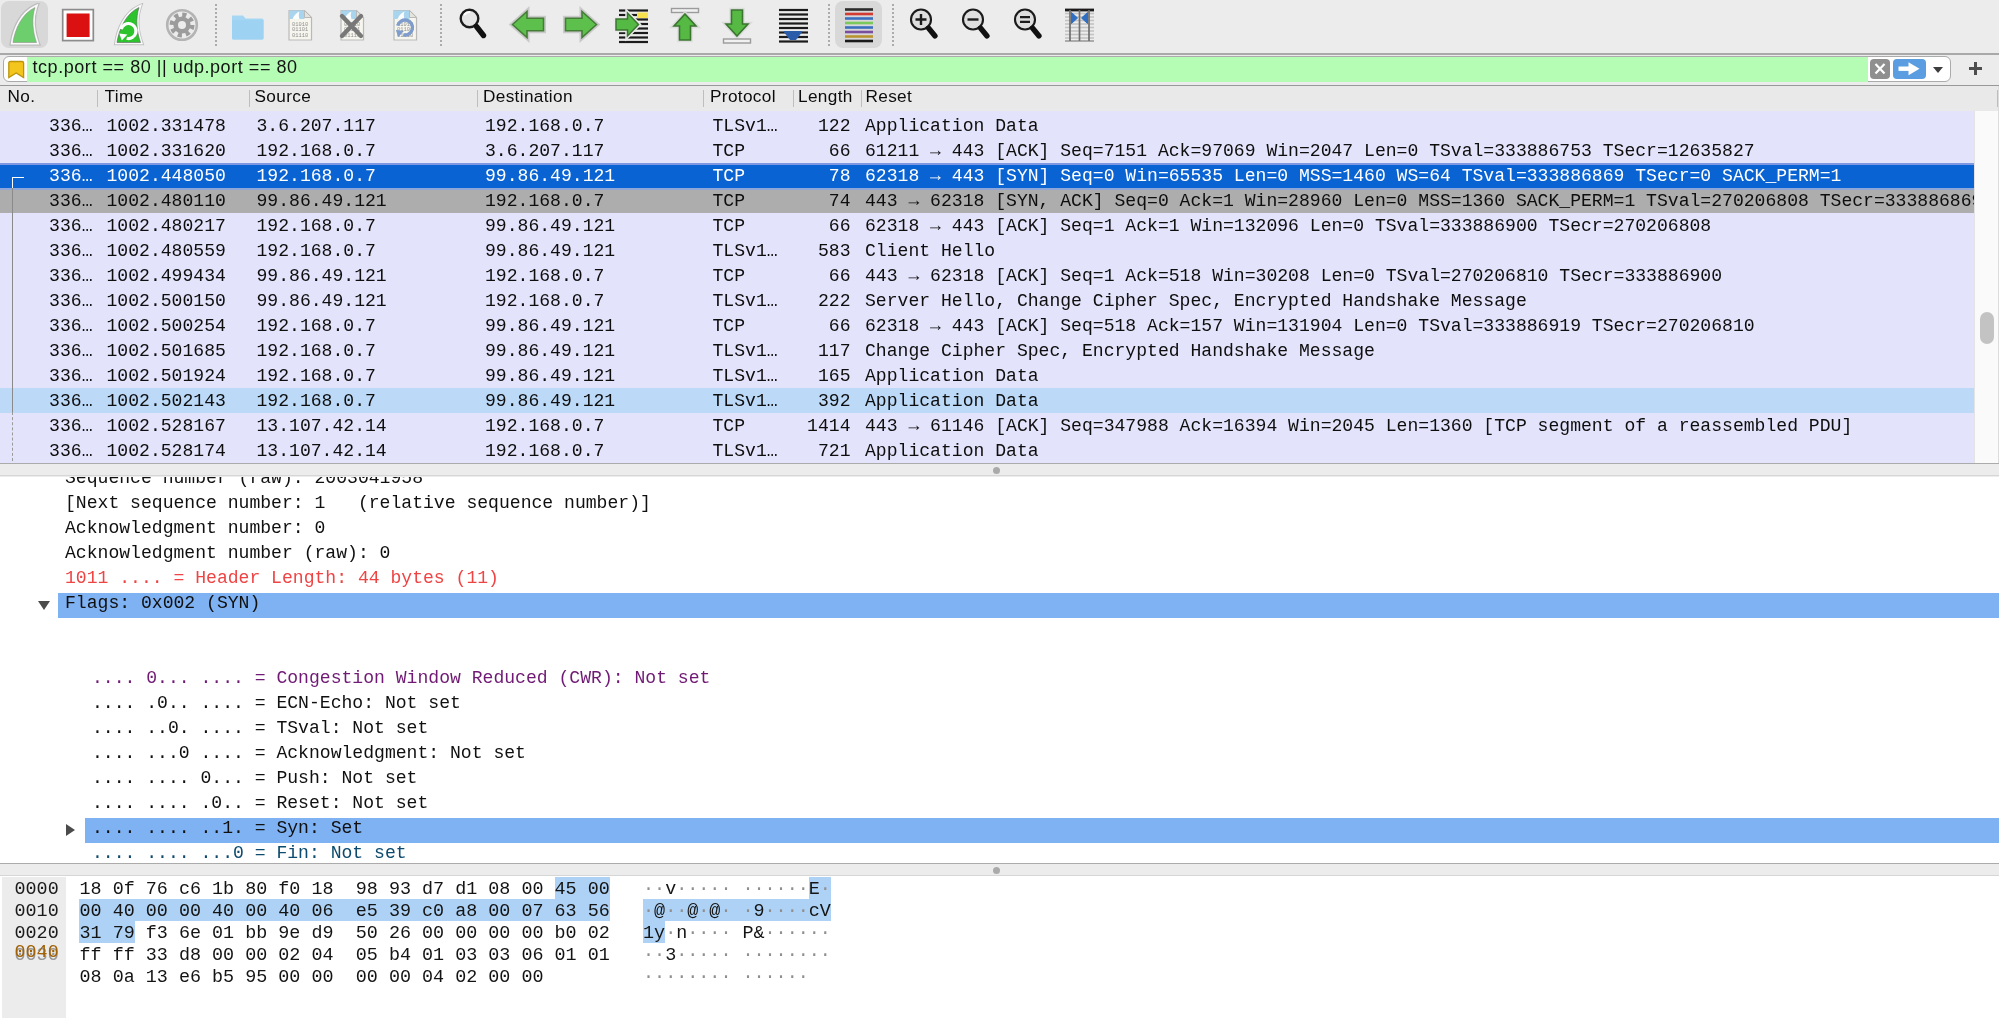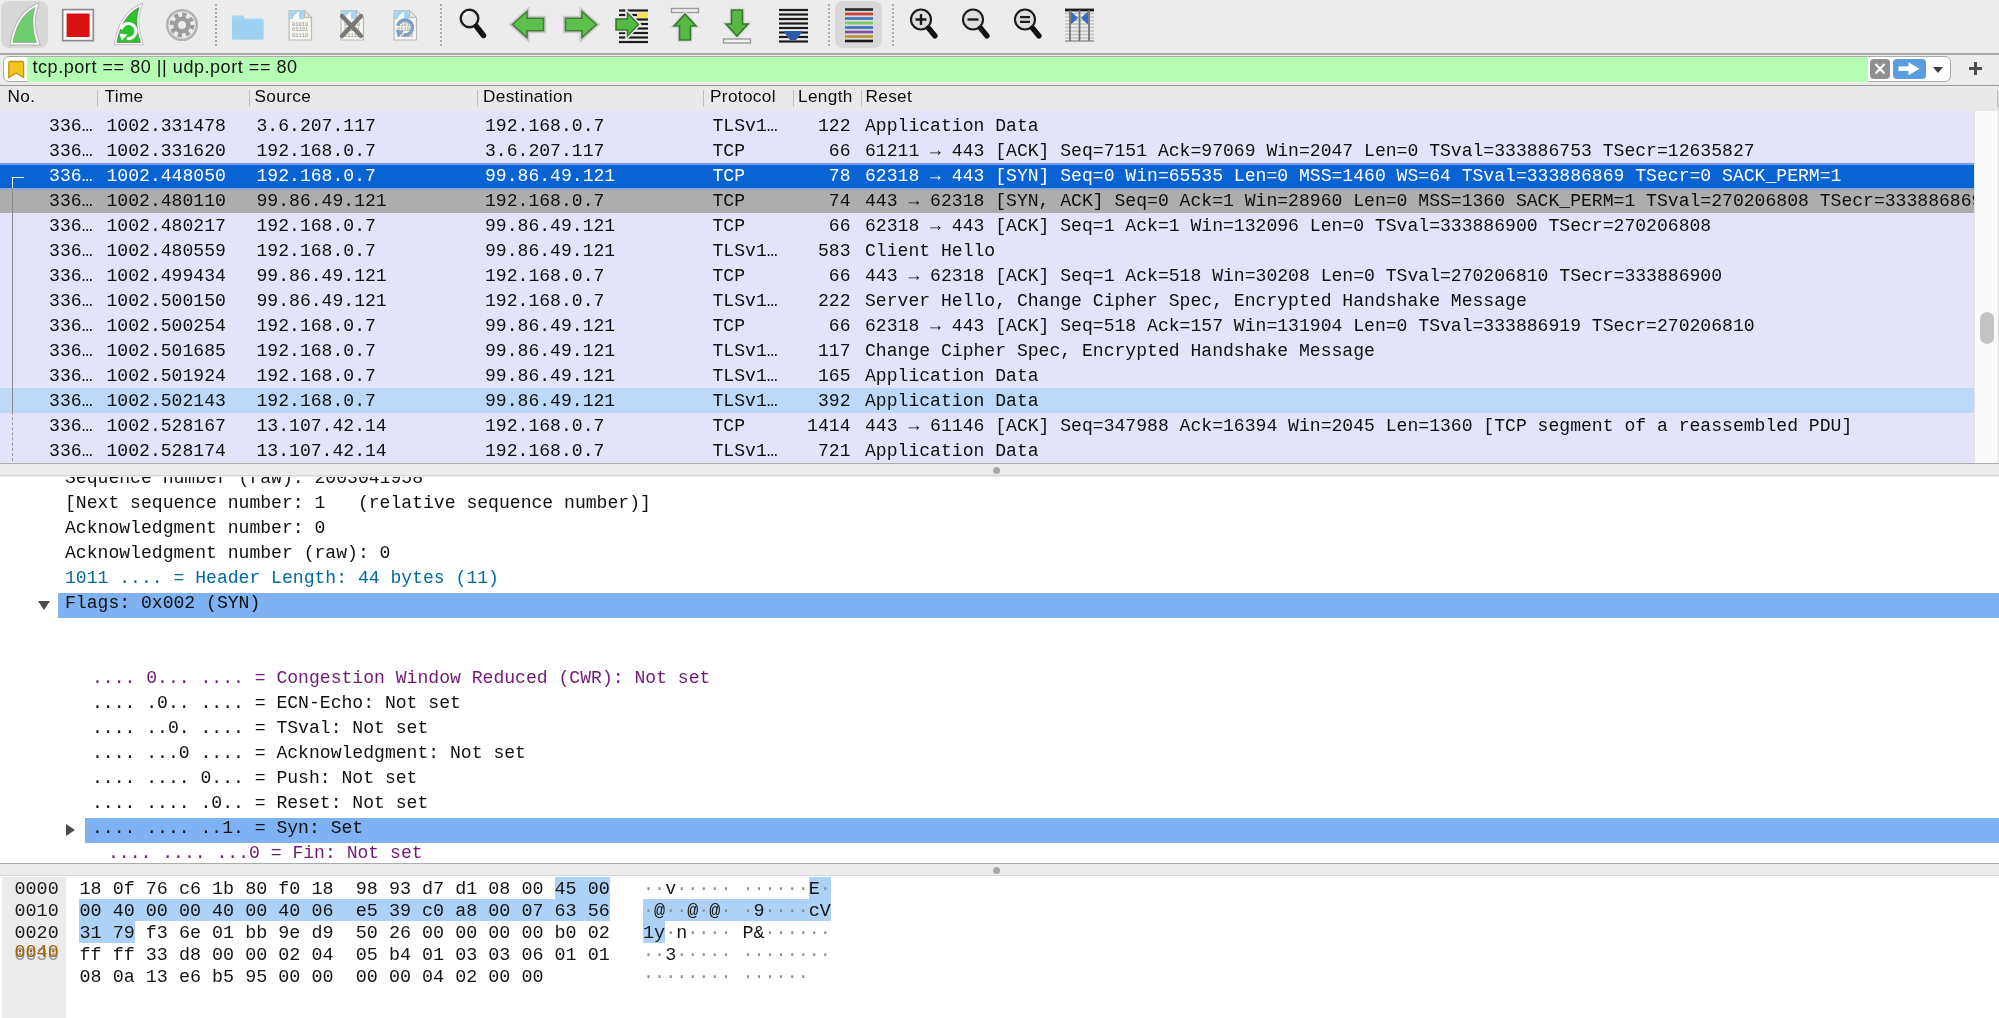--- a/index.html
+++ b/index.html
@@ -220,32 +220,32 @@
 <div style="position:absolute;left:1996.5px;top:90px;width:1px;height:17px;background:#bebebe"></div>
 <div style="position:absolute;left:1997.5px;top:86px;width:1px;height:377px;background:#dcdcdc"></div>
 <div style="position:absolute;left:1979.5px;top:312px;width:14px;height:32px;background:#c3c3c3;border-radius:7px"></div>
 <div style="position:absolute;left:0;top:463px;width:1999px;height:13px;background:#ececec;border-top:1px solid #ababab;border-bottom:1px solid #d6d6d6"></div>
 <div style="position:absolute;left:993px;top:467px;width:7px;height:7px;border-radius:50%;background:#aaaaaa"></div>
 <div style="position:absolute;left:0;top:477px;width:1999px;height:386px;background:#ffffff;overflow:hidden">
 <div style="position:absolute;left:65px;top:-9.5px;height:25px;line-height:25px;font:18.08px 'Liberation Mono';color:#101010;white-space:pre">Sequence number (raw): 2003041958</div>
 <div style="position:absolute;left:65px;top:15.5px;height:25px;line-height:25px;font:18.08px 'Liberation Mono';color:#101010;white-space:pre">[Next sequence number: 1   (relative sequence number)]</div>
 <div style="position:absolute;left:65px;top:40.5px;height:25px;line-height:25px;font:18.08px 'Liberation Mono';color:#101010;white-space:pre">Acknowledgment number: 0</div>
 <div style="position:absolute;left:65px;top:65.5px;height:25px;line-height:25px;font:18.08px 'Liberation Mono';color:#101010;white-space:pre">Acknowledgment number (raw): 0</div>
-<div style="position:absolute;left:65px;top:90.5px;height:25px;line-height:25px;font:18.08px 'Liberation Mono';color:#0369a1;white-space:pre">1011 .... = Header Length: 44 bytes (11)</div>
+<div style="position:absolute;left:65px;top:90.5px;height:25px;line-height:25px;font:18.08px 'Liberation Mono';color:#ef4444;white-space:pre">1011 .... = Header Length: 44 bytes (11)</div>
 <div style="position:absolute;left:58px;top:115.5px;width:1941px;height:25px;background:#7fb2f2"></div>
 <div style="position:absolute;left:65px;top:115.5px;height:25px;line-height:25px;font:18.08px 'Liberation Mono';color:#101010;white-space:pre">Flags: 0x002 (SYN)</div>
 <div style="position:absolute;left:92px;top:190.5px;height:25px;line-height:25px;font:18.08px 'Liberation Mono';color:#701a75;white-space:pre">.... 0... .... = Congestion Window Reduced (CWR): Not set</div>
 <div style="position:absolute;left:92px;top:215.5px;height:25px;line-height:25px;font:18.08px 'Liberation Mono';color:#101010;white-space:pre">.... .0.. .... = ECN-Echo: Not set</div>
 <div style="position:absolute;left:92px;top:240.5px;height:25px;line-height:25px;font:18.08px 'Liberation Mono';color:#101010;white-space:pre">.... ..0. .... = TSval: Not set</div>
 <div style="position:absolute;left:92px;top:265.5px;height:25px;line-height:25px;font:18.08px 'Liberation Mono';color:#101010;white-space:pre">.... ...0 .... = Acknowledgment: Not set</div>
 <div style="position:absolute;left:92px;top:290.5px;height:25px;line-height:25px;font:18.08px 'Liberation Mono';color:#101010;white-space:pre">.... .... 0... = Push: Not set</div>
 <div style="position:absolute;left:92px;top:315.5px;height:25px;line-height:25px;font:18.08px 'Liberation Mono';color:#101010;white-space:pre">.... .... .0.. = Reset: Not set</div>
 <div style="position:absolute;left:85px;top:340.5px;width:1914px;height:25px;background:#7fb2f2"></div>
 <div style="position:absolute;left:92px;top:340.5px;height:25px;line-height:25px;font:18.08px 'Liberation Mono';color:#101010;white-space:pre">.... .... ..1. = Syn: Set</div>
-<div style="position:absolute;left:108px;top:365.5px;height:25px;line-height:25px;font:18.08px 'Liberation Mono';color:#701a75;white-space:pre">.... .... ...0 = Fin: Not set</div>
+<div style="position:absolute;left:92px;top:365.5px;height:25px;line-height:25px;font:18.08px 'Liberation Mono';color:#0c4a6e;white-space:pre">.... .... ...0 = Fin: Not set</div>
 <div style="position:absolute;left:38px;top:124.0px;width:0;height:0;border-left:6.5px solid transparent;border-right:6.5px solid transparent;border-top:9px solid #4b4b4b"></div>
 <div style="position:absolute;left:66px;top:346.5px;width:0;height:0;border-top:6.5px solid transparent;border-bottom:6.5px solid transparent;border-left:9px solid #4b4b4b"></div>
 </div>
 <div style="position:absolute;left:0;top:863px;width:1999px;height:13px;background:#ececec;border-top:1px solid #ababab;border-bottom:1px solid #d6d6d6"></div>
 <div style="position:absolute;left:993px;top:867px;width:7px;height:7px;border-radius:50%;background:#aaaaaa"></div>
 <div style="position:absolute;left:0;top:876px;width:1999px;height:142px;background:#ffffff"></div>
 <div style="position:absolute;left:1.5px;top:877px;width:64.5px;height:141px;background:#ececec"></div>
 <div style="position:absolute;left:554.65px;top:877px;width:55.25px;height:22px;background:#aed2f5"></div>
 <div style="position:absolute;left:808.8px;top:877px;width:22.100000000000023px;height:22px;background:#aed2f5"></div>
 <div style="position:absolute;left:79.0px;top:899px;width:530.9px;height:22px;background:#aed2f5"></div>

